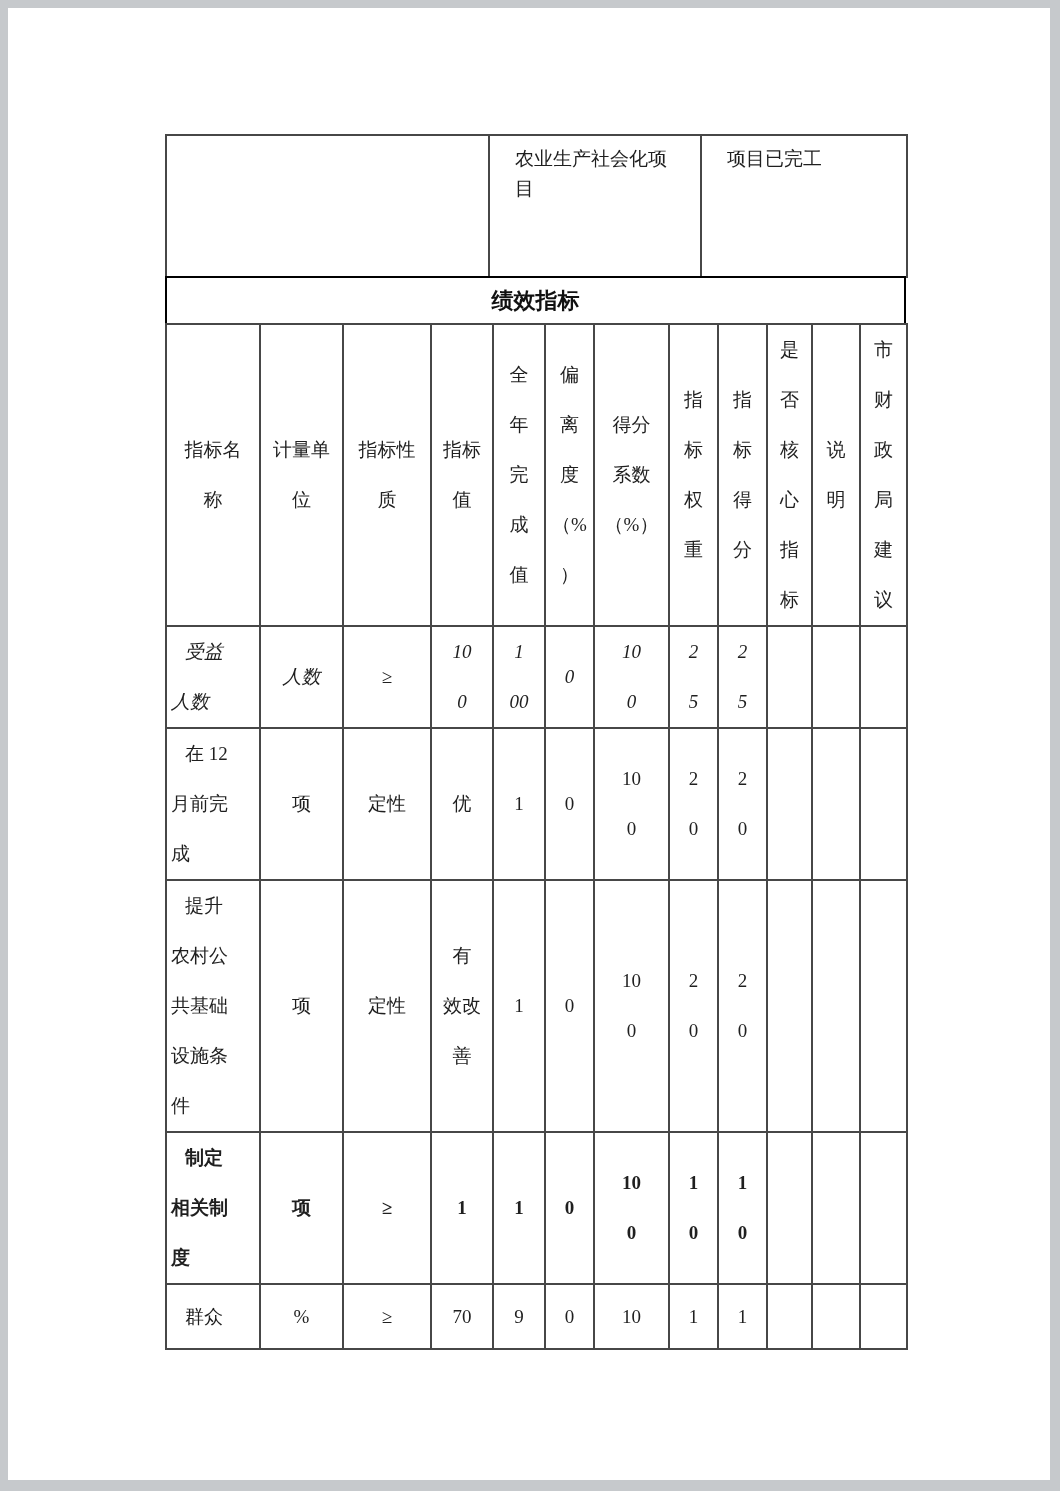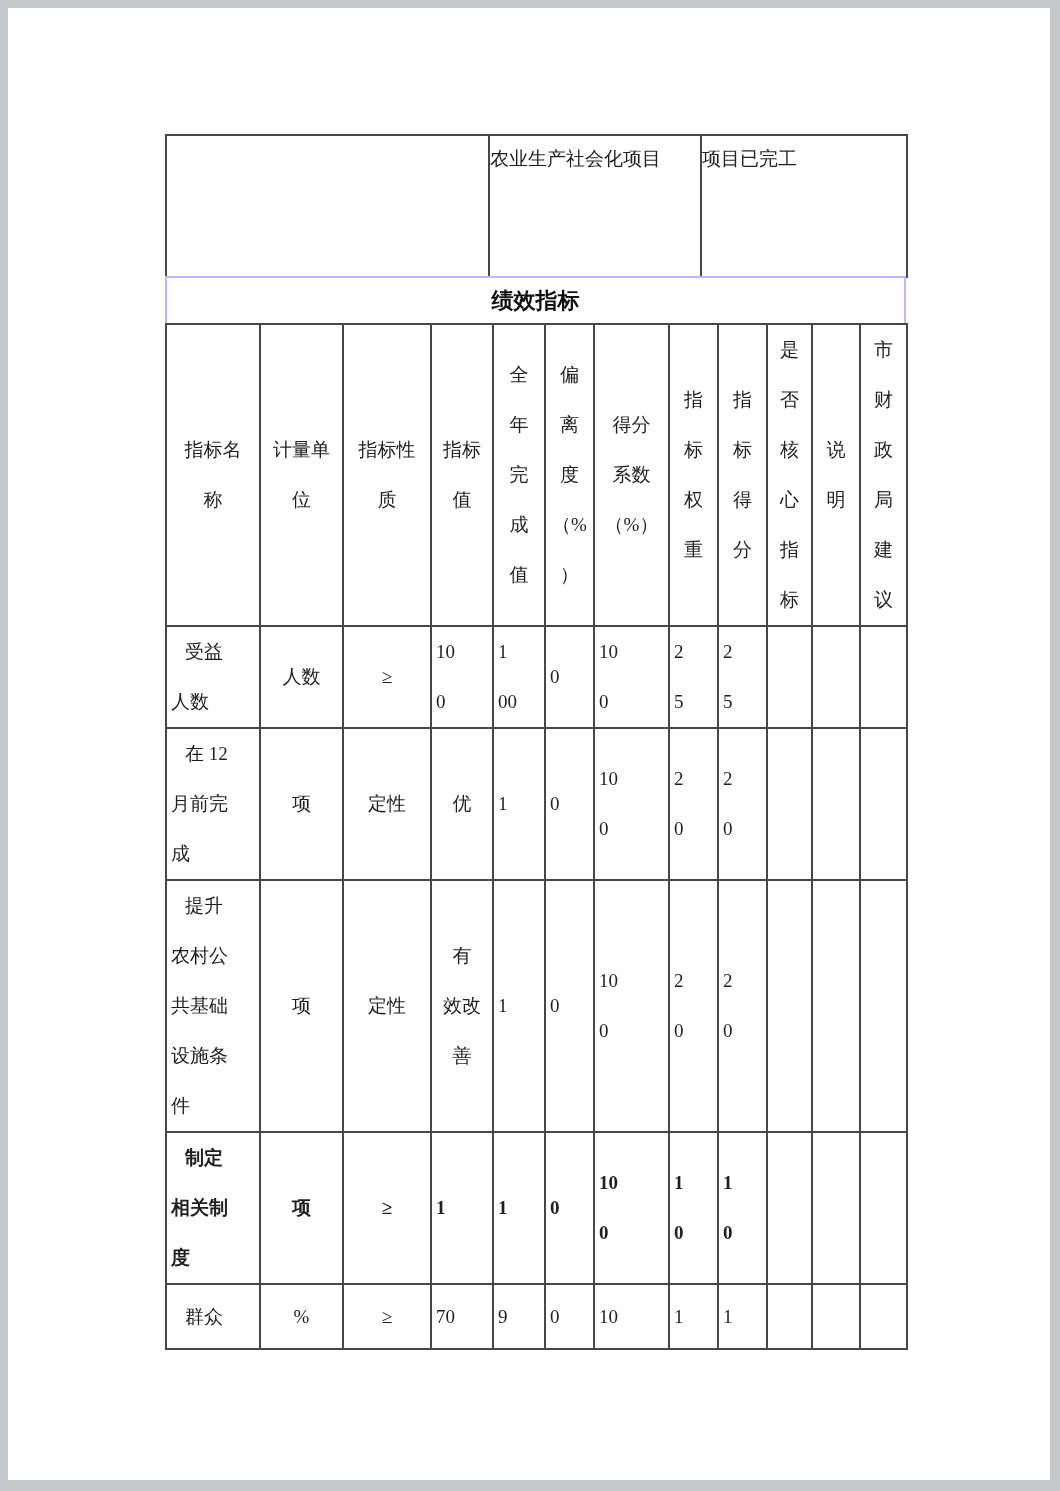--- a/index.html
+++ b/index.html
@@ -22,54 +22,54 @@
   td,th{
     border:2px solid #474747;
     box-sizing:border-box;
     white-space:pre-line;
     font-weight:400;
     overflow:hidden;
   }
   
   .info td{
     vertical-align:top;
-    padding:8px 0;
+    padding:8px 25px;
     font-size:19px;line-height:30px;
     height:142px;
   }
   
   .band{
     box-sizing:border-box;
     margin-top:-2px;
     height:49px;
-    border:2px solid #c4b5fd;
+    border:2px solid #000000;
     text-align:center;
     font-family:"Liberation Sans","DejaVu Sans",sans-serif;
     font-weight:700;
     font-size:22px;line-height:45px;
     color:#111;
     background:#fff;
   }
   
   .main{margin-top:-2px;}
   .main th,.main td{
     vertical-align:middle;
     padding:0 4px;
     font-size:19px;
     line-height:50px;
   }
   .main thead th{height:302px;text-align:center;padding:0 2px;}
-  .r1 td{height:92px;}
+  .r1 td{height:92px;font-style:italic;}
   .r2 td{height:135px;}
   .r3 td{height:246px;border-radius:22px;}
   .r4 td{height:144px;font-weight:bold;}
   .r5 td{height:65px;}
   .c-name{text-align:left;padding-left:6px;text-indent:14px;}
   .c-ctr{text-align:center;}
-  .c-num{text-align:left;padding-right:7px;margin-left:21px;}
+  .c-num{text-align:center;padding-right:7px;margin-left:21px;}
 </style>
 </head>
 <body>
 
 <div class="page">
   <div class="doc">
 
     <table class="info">
       <colgroup>
           <col style="width:323px">

